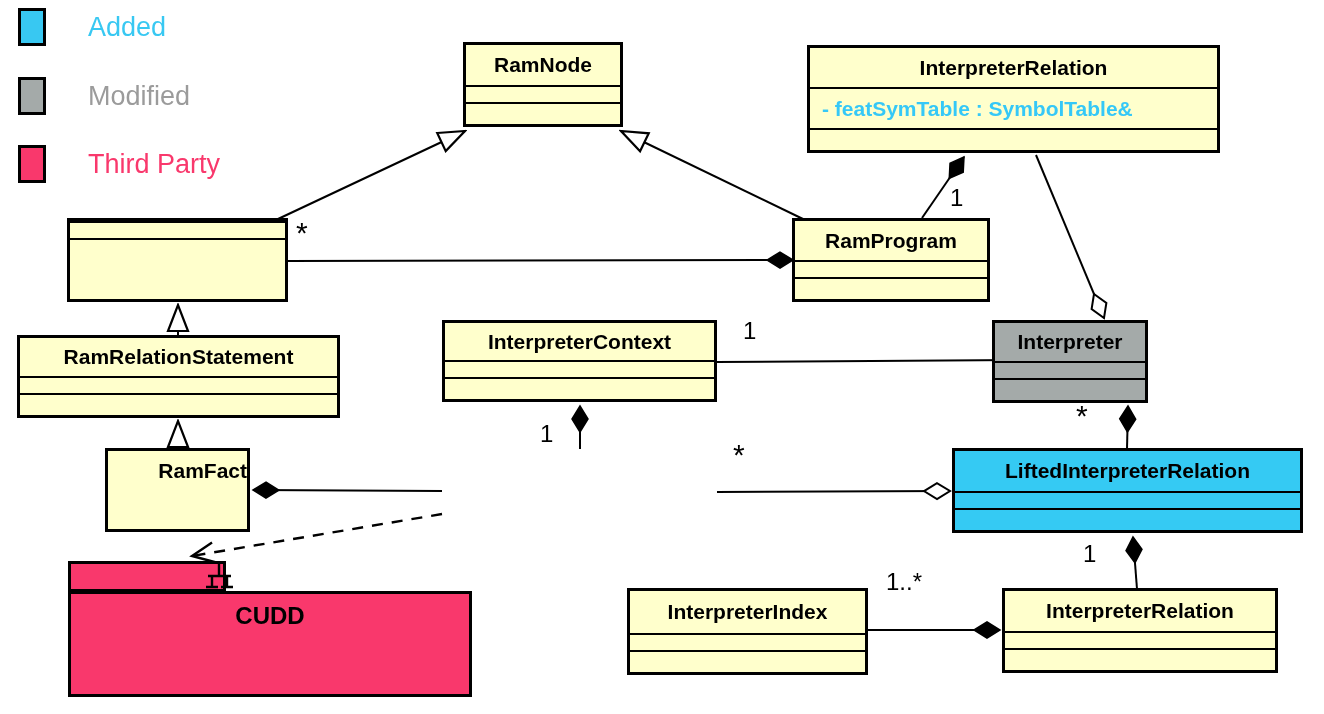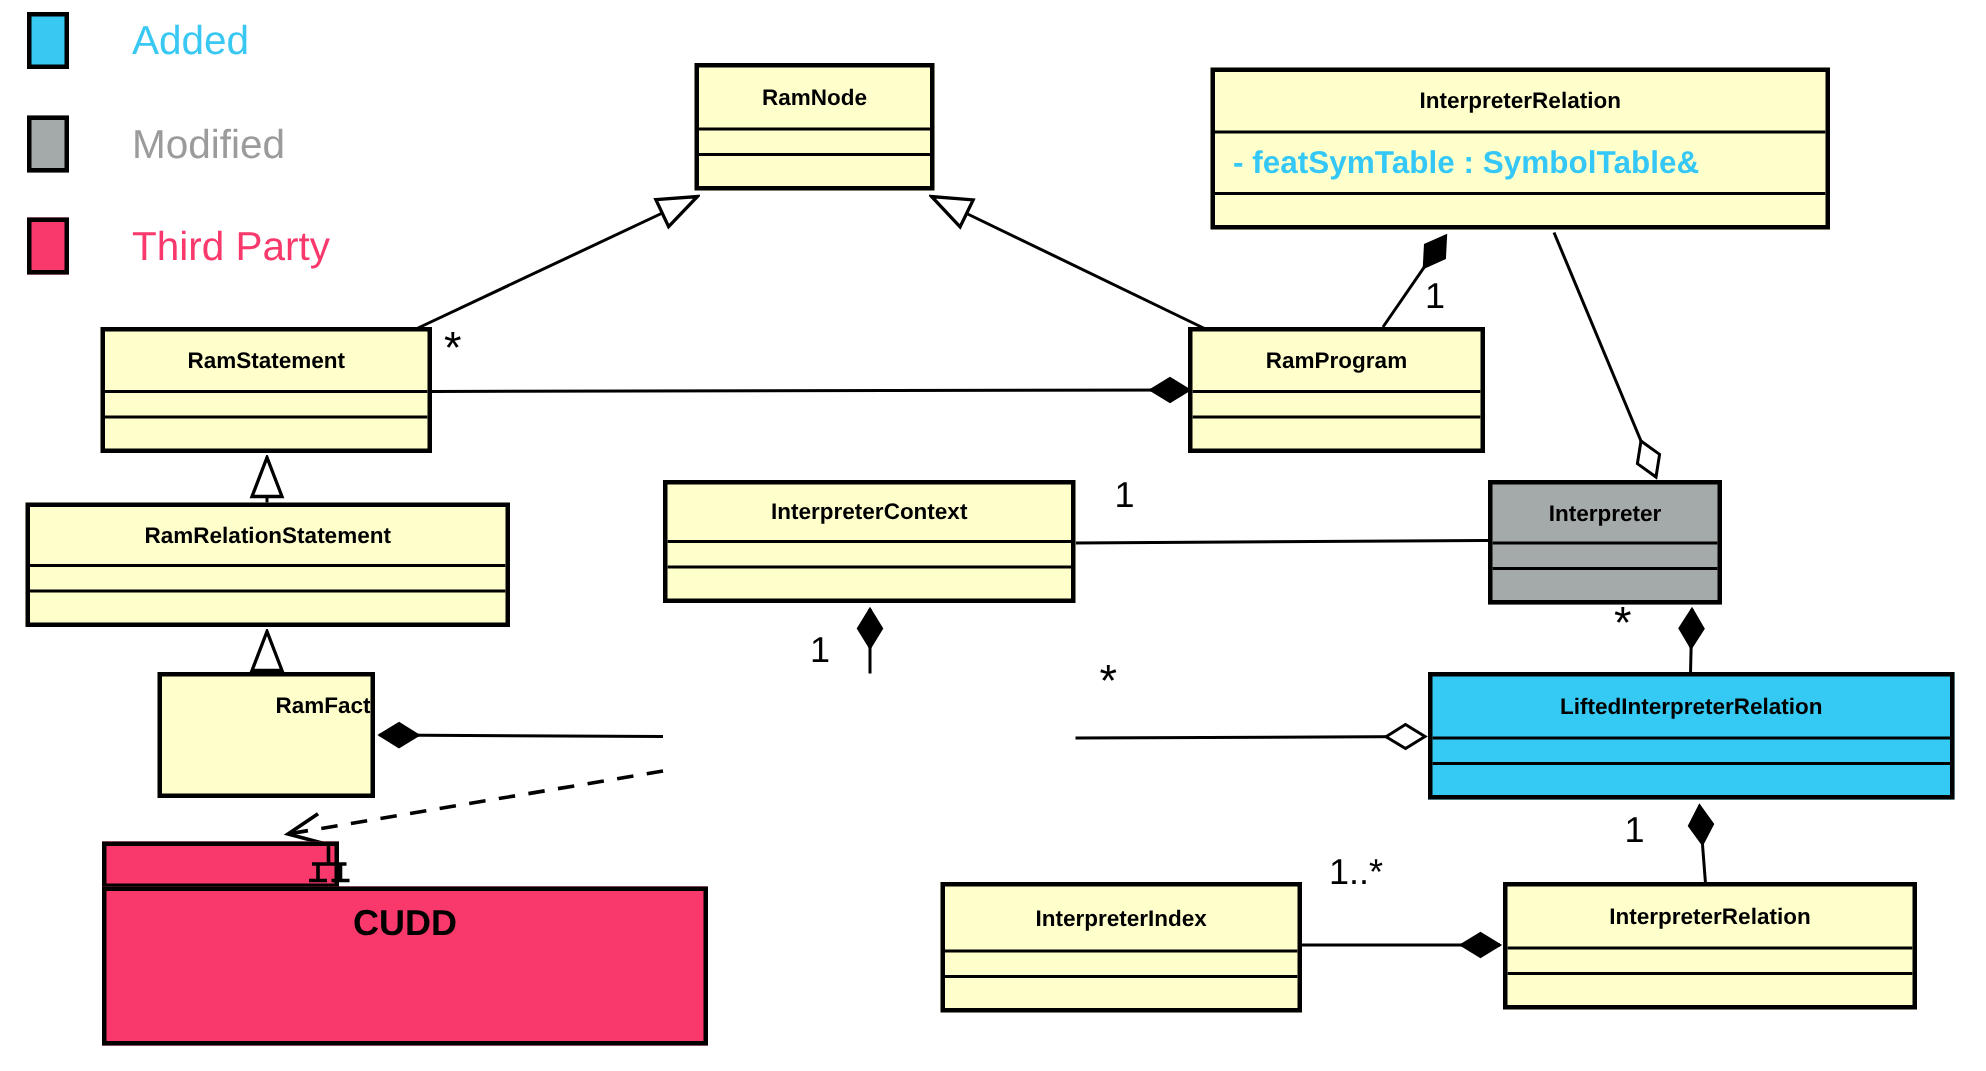--- a/index.html
+++ b/index.html
@@ -3,21 +3,21 @@
 <meta charset="utf-8">
 <style>
   html,body{margin:0;padding:0;background:#ffffff;}
   .stage{position:relative;width:1324px;height:714px;background:#ffffff;overflow:hidden;
          font-family:"Liberation Sans",sans-serif;}
   svg.connectors{position:absolute;left:0;top:0;z-index:1;}
   
   .uml-class{position:absolute;z-index:2;background:#FFFFCC;border:3px solid #000;
              display:flex;flex-direction:column;box-sizing:border-box;}
   .uml-title{flex:1;display:flex;align-items:center;justify-content:center;
-             font-weight:bold;font-size:15px;color:#000;white-space:nowrap;}
+             font-weight:bold;font-size:21px;color:#000;white-space:nowrap;}
   .uml-attrs{height:17px;border-top:2px solid #000;box-sizing:border-box;}
   .uml-methods{height:22px;border-top:2px solid #000;box-sizing:border-box;}
   .fill-cyan{background:#35CAF3;}
   .fill-gray{background:#A4AAA9;}
   .attr-text{height:41px;display:flex;align-items:center;padding-left:12px;
              font-size:21px;font-weight:bold;color:#35C8F7;white-space:nowrap;}
   
   .pkg-tab{position:absolute;z-index:2;background:#F9386C;border:3px solid #000;box-sizing:border-box;}
   .pkg-body{position:absolute;z-index:2;background:#F9386C;border:3px solid #000;box-sizing:border-box;
             display:flex;justify-content:center;}
@@ -88,21 +88,20 @@
     <div class="uml-methods"></div>
   </div>
 
   <div class="uml-class" style="left:807px;top:45px;width:413px;height:108px;">
     <div class="uml-title">InterpreterRelation</div>
     <div class="uml-attrs attr-text" style="height:41px;text-align:center;">- featSymTable : SymbolTable&amp;</div>
     <div class="uml-methods"></div>
   </div>
 
   <div class="uml-class" style="left:67px;top:218px;width:221px;height:84px;">
-    <div class="uml-title">RamStatement</div>
     <div class="uml-attrs"></div>
     <div class="uml-methods"></div>
   </div>
 
   <div class="uml-class" style="left:792px;top:218px;width:198px;height:84px;">
     <div class="uml-title">RamProgram</div>
     <div class="uml-attrs"></div>
     <div class="uml-methods"></div>
   </div>
 

